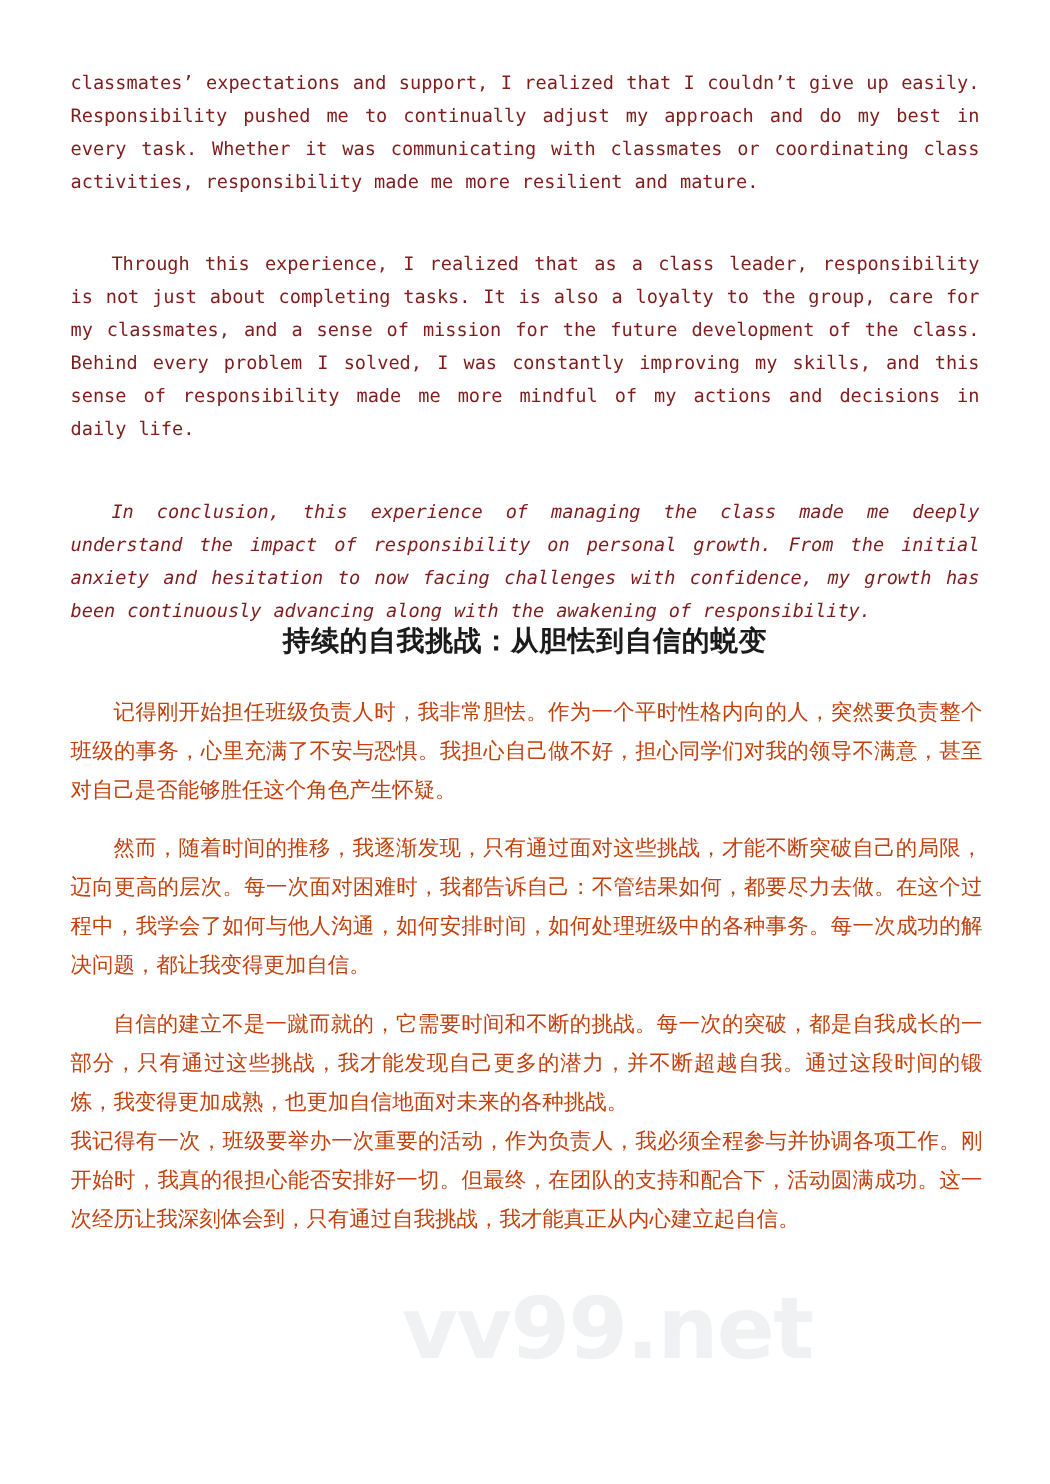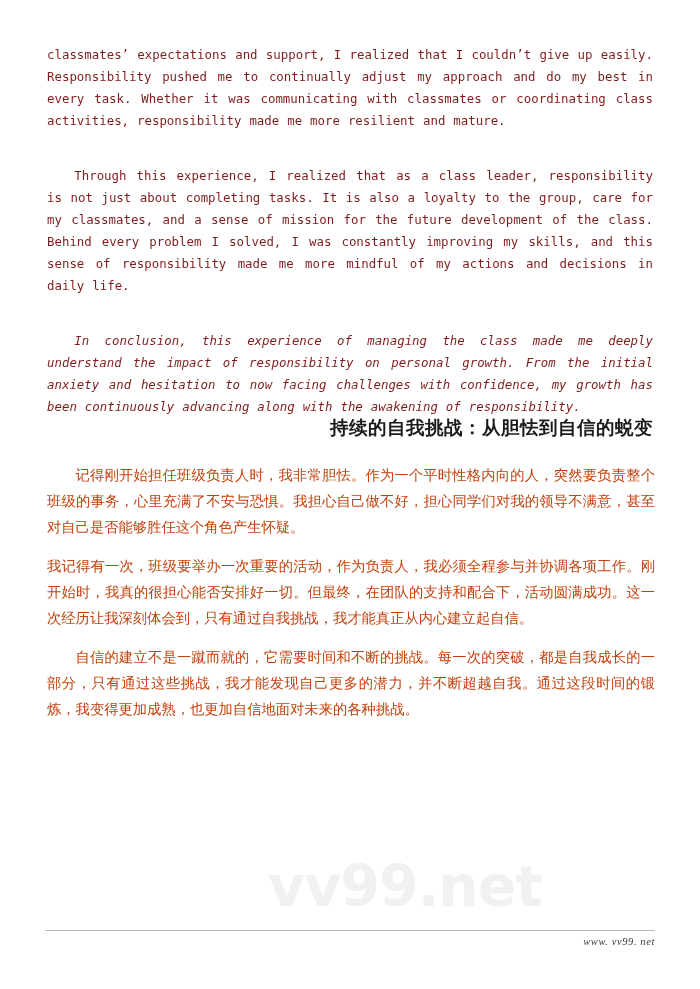--- a/index.html
+++ b/index.html
@@ -68,21 +68,21 @@
   p.en.last { margin-bottom: 0; font-style: italic; }
 
   
   h1.cn-title {
     margin: 0;
     padding: 0;
     font-family: "DejaVu Sans", "Liberation Sans", sans-serif;
     font-size: 18.5px;
     font-weight: bold;
     line-height: 26px;
-    text-align: right;
+    text-align: center;
     color: #1b1b1b;
     letter-spacing: 0.5px;
   }
   .title-block {
     position: absolute;
     left: 47px;
     top: 415px;
     width: 606px;
     z-index: 2;
   }
@@ -145,22 +145,19 @@
     <p class="en indent">Through this experience, I realized that as a class leader, responsibility is not just about completing tasks. It is also a loyalty to the group, care for my classmates, and a sense of mission for the future development of the class. Behind every problem I solved, I was constantly improving my skills, and this sense of responsibility made me more mindful of my actions and decisions in daily life.</p>
     <p class="en indent last">In conclusion, this experience of managing the class made me deeply understand the impact of responsibility on personal growth. From the initial anxiety and hesitation to now facing challenges with confidence, my growth has been continuously advancing along with the awakening of responsibility.</p>
   </div>
 
   <div class="title-block">
     <h1 class="cn-title">持续的自我挑战：从胆怯到自信的蜕变</h1>
   </div>
 
   <div class="cn-body">
     <p class="cn indent">记得刚开始担任班级负责人时，我非常胆怯。作为一个平时性格内向的人，突然要负责整个班级的事务，心里充满了不安与恐惧。我担心自己做不好，担心同学们对我的领导不满意，甚至对自己是否能够胜任这个角色产生怀疑。</p>
+    <p class="cn indent">然而，随着时间的推移，我逐渐发现，只有通过面对这些挑战，才能不断突破自己的局限，迈向更高的层次。每一次面对困难时，我都告诉自己：不管结果如何，都要尽力去做。在这个过程中，我学会了如何与他人沟通，如何安排时间，如何处理班级中的各种事务。每一次成功的解决问题，都让我变得更加自信。</p>
+    <p class="cn indent last">自信的建立不是一蹴而就的，它需要时间和不断的挑战。每一次的突破，都是自我成长的一部分，只有通过这些挑战，我才能发现自己更多的潜力，并不断超越自我。通过这段时间的锻炼，我变得更加成熟，也更加自信地面对未来的各种挑战。</p>
     <p class="cn noindent">我记得有一次，班级要举办一次重要的活动，作为负责人，我必须全程参与并协调各项工作。刚开始时，我真的很担心能否安排好一切。但最终，在团队的支持和配合下，活动圆满成功。这一次经历让我深刻体会到，只有通过自我挑战，我才能真正从内心建立起自信。</p>
-    <p class="cn indent last">自信的建立不是一蹴而就的，它需要时间和不断的挑战。每一次的突破，都是自我成长的一部分，只有通过这些挑战，我才能发现自己更多的潜力，并不断超越自我。通过这段时间的锻炼，我变得更加成熟，也更加自信地面对未来的各种挑战。</p>
   </div>
 
-  <div class="footer">
-    <hr class="footer-rule">
-    <div class="footer-text">www. vv99. net</div>
-  </div>
 
 </div>
 
 </body></html>

